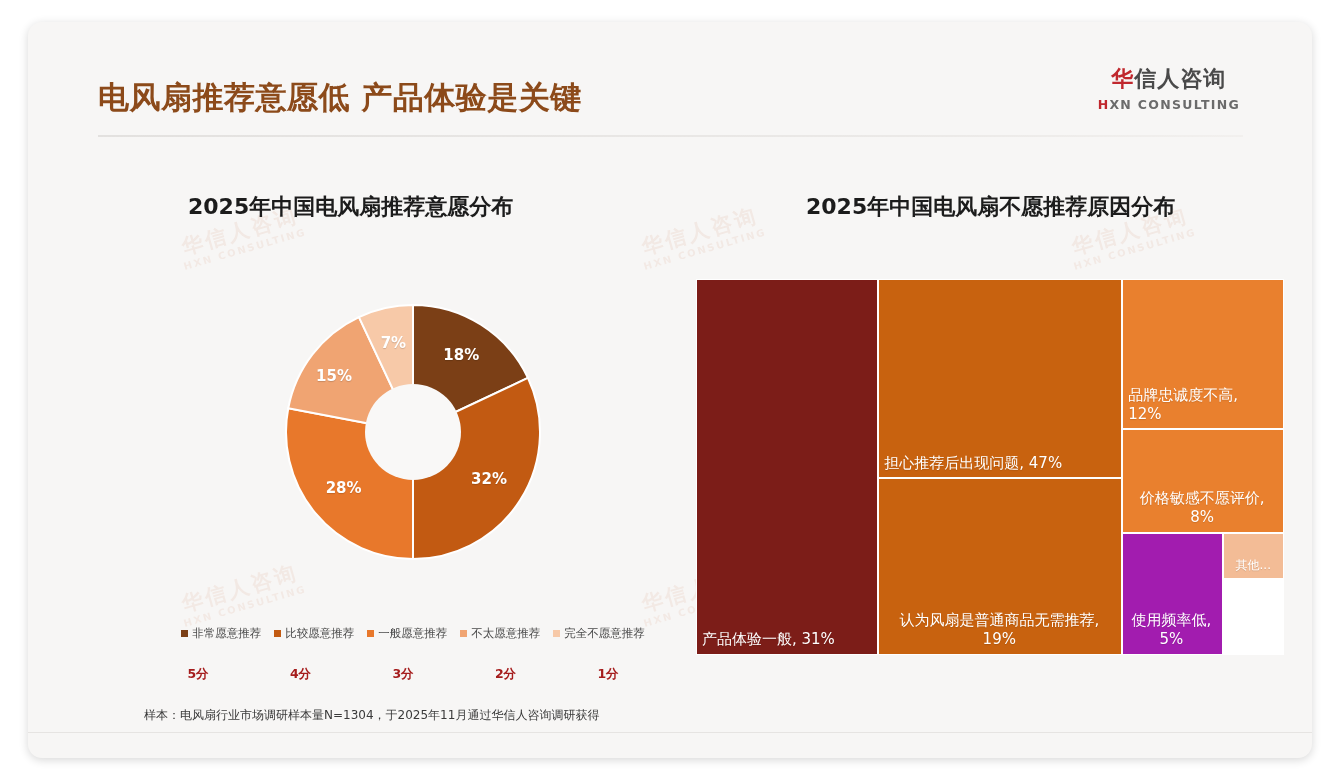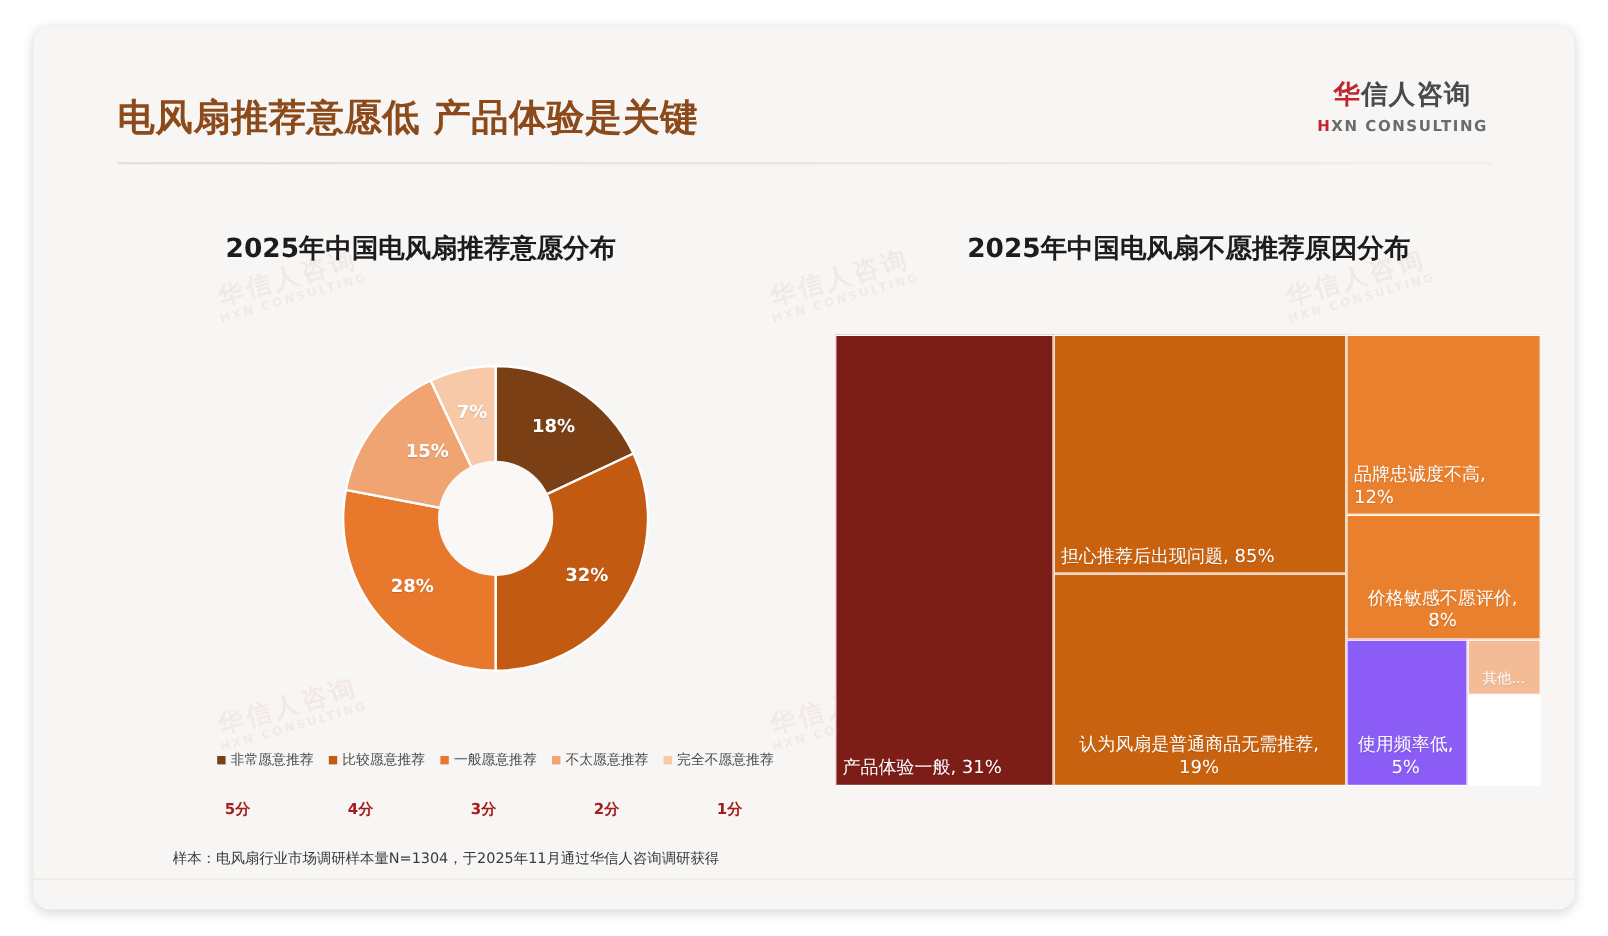--- a/index.html
+++ b/index.html
@@ -159,21 +159,21 @@
           <path d="M 145 160 L 145 287 A 127 127 0 0 1 20.249519157456547 136.20257304761296 Z" fill="#E8782B" stroke="#ffffff" stroke-width="2"></path>
           <path d="M 145 160 L 20.249519157456547 136.20257304761296 A 127 127 0 0 1 90.92602997123574 45.08696433681554 Z" fill="#F0A472" stroke="#ffffff" stroke-width="2"></path>
           <path d="M 145 160 L 90.92602997123574 45.08696433681554 A 127 127 0 0 1 144.99999999999997 33 Z" fill="#F7C9A8" stroke="#ffffff" stroke-width="2"></path>
         </g>
       <circle cx="145" cy="160" r="48" fill="#f9f8f7"></circle>
     </svg>
     <div id="donut-labels">
         <div class="slice-label" style="left: 173.224px; top: 74.0105px; width: 40px; text-align: center;">18%</div>
         <div class="slice-label" style="left: 200.99px; top: 198.224px; width: 40px; text-align: center;">32%</div>
         <div class="slice-label" style="left: 55.6538px; top: 207.368px; width: 40px; text-align: center;">28%</div>
-        <div class="slice-label" style="left: 68px; top: 94.8384px; width: 40px; text-align: center;">15%</div>
+        <div class="slice-label" style="left: 46px; top: 94.8384px; width: 40px; text-align: center;">15%</div>
         <div class="slice-label" style="left: 105.367px; top: 62.1675px; width: 40px; text-align: center;">7%</div>
       </div>
   </div>
 
   <div id="legend">
       <div class="legend-item">
         <span class="legend-swatch" style="background: rgb(123, 63, 22);"></span>
         <span class="legend-text">非常愿意推荐</span>
       </div>
       <div class="legend-item">
@@ -203,36 +203,36 @@
     </div>
 
   <div id="treemap">
 
     <div class="tm-cell" style="width: 31%; background: rgb(124, 29, 24);">
       <div class="tm-label left">产品体验一般, 31%</div>
     </div>
 
     <div class="tm-col" style="width:41.5%;">
       <div class="tm-cell" style="height: 53%; background: rgb(200, 98, 15);">
-        <div class="tm-label left">担心推荐后出现问题, 85%</div>
+        <div class="tm-label left">担心推荐后出现问题, 47%</div>
       </div>
       <div class="tm-cell" style="height: 47%; background: rgb(200, 98, 15); text-decoration: underline;">
         <div class="tm-label">认为风扇是普通商品无需推荐, 19%</div>
       </div>
     </div>
 
     <div class="tm-col" style="width:27.5%;">
       <div class="tm-cell" style="height: 40%; background: rgb(233, 128, 46);">
         <div class="tm-label left">品牌忠诚度不高, 12%</div>
       </div>
       <div class="tm-cell" style="height: 27.5%; background: rgb(233, 128, 46);">
         <div class="tm-label">价格敏感不愿评价, 8%</div>
       </div>
       <div class="tm-row" style="height:32.5%;">
-        <div class="tm-cell" style="width: 62%; background: #8b5cf6;">
+        <div class="tm-cell" style="width: 62%; background: #a21caf;">
           <div class="tm-label">使用频率低, 5%</div>
         </div>
         <div class="tm-col" style="width:38%;">
           <div class="tm-cell" style="height: 38%; background: rgb(243, 188, 150);">
             <div class="tm-label" style="left:3px;right:3px;font-size:12px;">其他...</div>
           </div>
         </div>
       </div>
     </div>
   </div>

